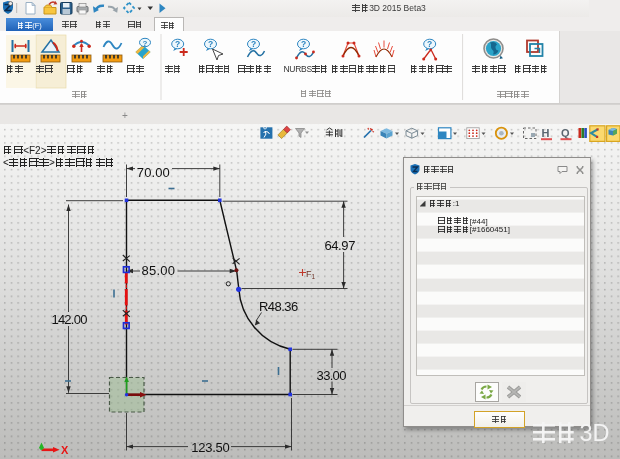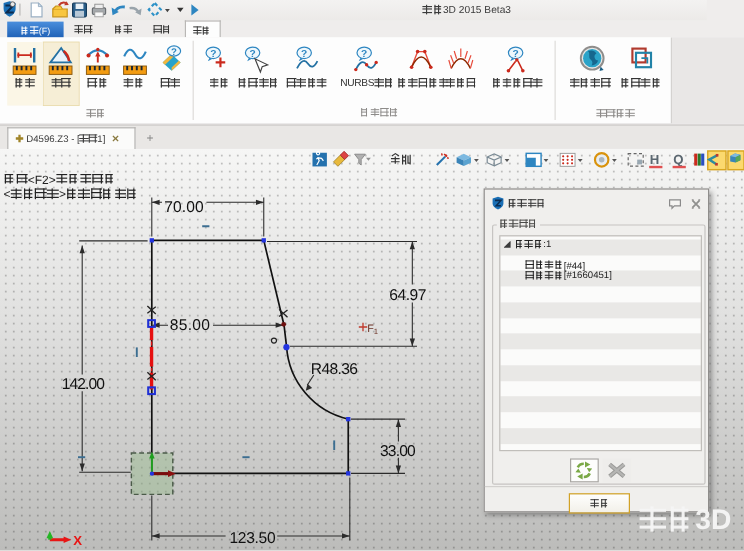--- a/index.html
+++ b/index.html
@@ -11,21 +11,21 @@
 .c.b{background:linear-gradient(currentColor,currentColor) 10% 0/12% 100% no-repeat,
 linear-gradient(currentColor,currentColor) 30% 12%/70% 12% no-repeat,
 linear-gradient(currentColor,currentColor) 30% 50%/70% 12% no-repeat,
 linear-gradient(currentColor,currentColor) 30% 88%/70% 12% no-repeat,
 linear-gradient(currentColor,currentColor) 60% 0/12% 100% no-repeat}
 .c.d{background:linear-gradient(currentColor,currentColor) 0 0/12% 100% no-repeat,
 linear-gradient(currentColor,currentColor) 88% 0/12% 100% no-repeat,
 linear-gradient(currentColor,currentColor) 0 0/100% 12% no-repeat,
 linear-gradient(currentColor,currentColor) 0 88%/100% 12% no-repeat,
 linear-gradient(currentColor,currentColor) 0 44%/100% 12% no-repeat}
-.lb{font-size:8.5px;color:#333;text-align:center;white-space:nowrap}
+.lb{font-size:8.5px;color:#333;white-space:nowrap}
 .gl{font-size:8px;color:#8d8b89;text-align:center}
 </style></head>
 <body>
 
 <div class="abs" style="left:0;top:0;width:589px;height:17px;background:linear-gradient(#f3f2f1,#eceae8)">
   <svg class="abs" style="left:0;top:0" width="270" height="17" viewBox="0 0 270 17">
     <path d="M3 2.5 L8 1 L13 2.5 L13 7.5 Q13 11.5 8 14 Q3 11.5 3 7.5 Z" fill="#1a6fb5"></path>
     <path d="M4.5 4.5 L11 4.5 L5.5 10.5 L11.5 10.5" stroke="#0d2b4e" stroke-width="1.7" fill="none"></path>
     <circle cx="10.5" cy="3.5" r="2" fill="#e8e8e8" stroke="#555" stroke-width=".7"></circle>
     <rect x="16" y="3" width="1.2" height="10" fill="#c3c1bf"></rect>
@@ -205,23 +205,20 @@
   <div class="abs lb" style="left:409.7px;top:33px;width:42px"><span class="c b"></span><span class="c"></span><span class="c b"></span><span class="c d"></span><span class="c"></span></div>
   <div class="abs lb" style="left:472px;top:33px;width:40px"><span class="c"></span><span class="c b"></span><span class="c"></span><span class="c d"></span></div>
   <div class="abs lb" style="left:514px;top:33px;width:40px"><span class="c b"></span><span class="c d"></span><span class="c"></span><span class="c b"></span></div>
 
   <div class="abs gl" style="left:40px;top:59px;width:80px"><span class="c"></span><span class="c b"></span></div>
   <div class="abs gl" style="left:276.4px;top:58.5px;width:80px"><span class="c b"></span><span class="c"></span><span class="c d"></span><span class="c b"></span></div>
   <div class="abs gl" style="left:473px;top:59px;width:80px"><span class="c"></span><span class="c d"></span><span class="c b"></span><span class="c"></span></div>
 </div>
 
 <div class="abs" style="left:0;top:104px;width:620px;height:20px;background:#e9e7e5;border-top:1px solid #d5d3d1">
-  <div class="abs" style="left:6px;top:1px;width:107px;height:19px;background:#fbfbfa;border:1px solid #b4b2b0;border-bottom:none;font-size:8px;color:#3a3a3a;padding:4px 0 0 6px;white-space:nowrap">
-   <span style="color:#a08428;font-weight:bold">✚</span> D4596.Z3 - [<span class="c" style="margin:0"></span><span class="c d" style="margin:0"></span>1] <span style="color:#8a7a40;font-weight:bold;margin-left:3px">✕</span>
-  </div>
   <div class="abs" style="left:122px;top:5px;font-size:10px;color:#888">+</div>
 </div>
 
 <div id="canvasbox" class="abs" style="left:0;top:124px;width:620px;height:335px;overflow:hidden">
 <svg width="620" height="335" viewBox="0 124 620 335">
 <defs>
 <linearGradient id="cbg" x1="0" y1="0" x2="0" y2="1">
  <stop offset="0" stop-color="#f6f6f5"></stop>
           <stop offset="0.45" stop-color="#dfdfde"></stop>
           <stop offset="1" stop-color="#bcbcba"></stop>
@@ -469,13 +466,13 @@
   <div class="abs" style="left:98px;top:223.5px;width:24px;height:20.5px;background:#eeedeb"></div>
   <svg class="abs" style="left:102px;top:227px" width="16" height="14" viewBox="0 0 16 14">
     <path d="M2 2 L14 12 M14 2 L2 12" stroke="#9a9a98" stroke-width="3.6"></path>
     <path d="M2 2 L14 12 M14 2 L2 12" stroke="#b5b5b3" stroke-width="1.8"></path>
   </svg>
   <div class="abs" style="left:0;top:247px;width:186px;border-top:1px solid #d2d0ce"></div>
 
   <div class="abs" style="left:70px;top:252.5px;width:51px;height:17px;background:linear-gradient(#fefefd,#f2f0e9);border:1.4px solid #d2a227;text-align:center;font-size:8px;color:#333;padding-top:3.5px"><span class="c"></span><span class="c b"></span></div>
 </div>
 
-<div class="abs" style="left:532px;top:420px;font-size:23.5px;font-weight:bold;color:rgba(245,245,245,.96);white-space:nowrap"><span class="c"></span><span class="c b"></span>3D</div>
+<div class="abs" style="left:532px;top:420px;font-size:23.5px;font-weight:normal;color:rgba(245,245,245,.96);white-space:nowrap"><span class="c"></span><span class="c b"></span>3D</div>
 
 </body></html>

